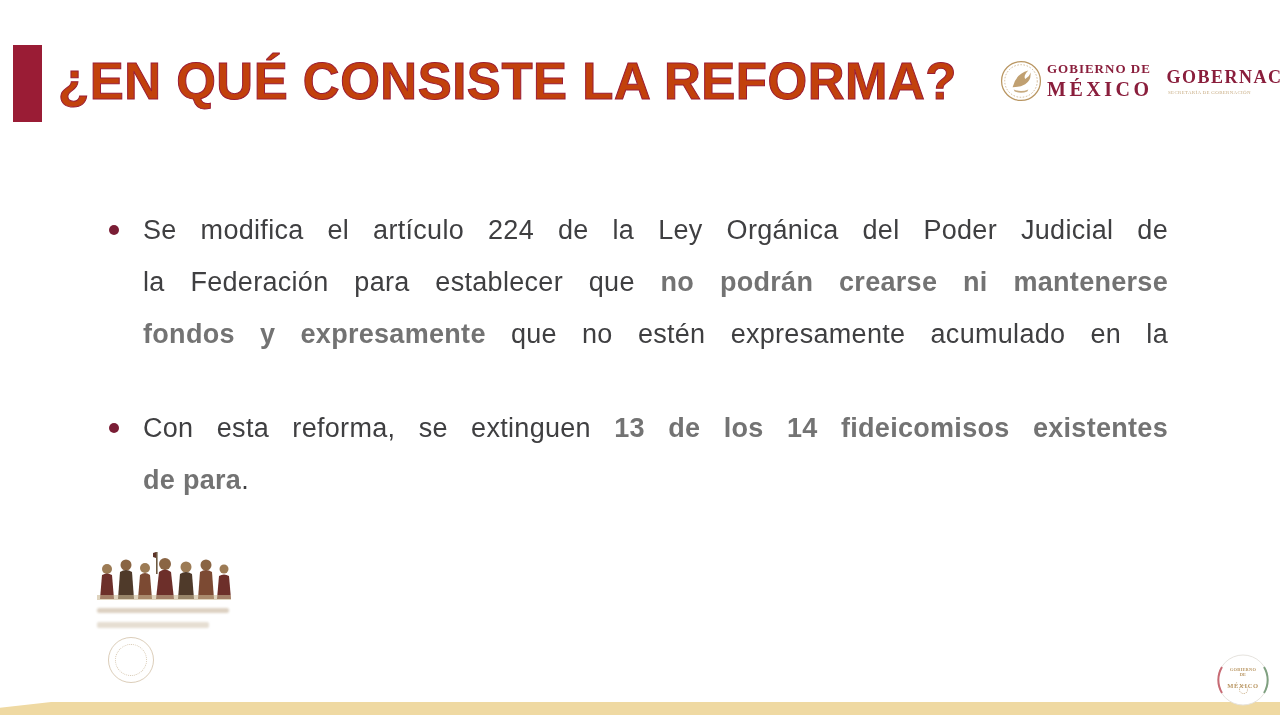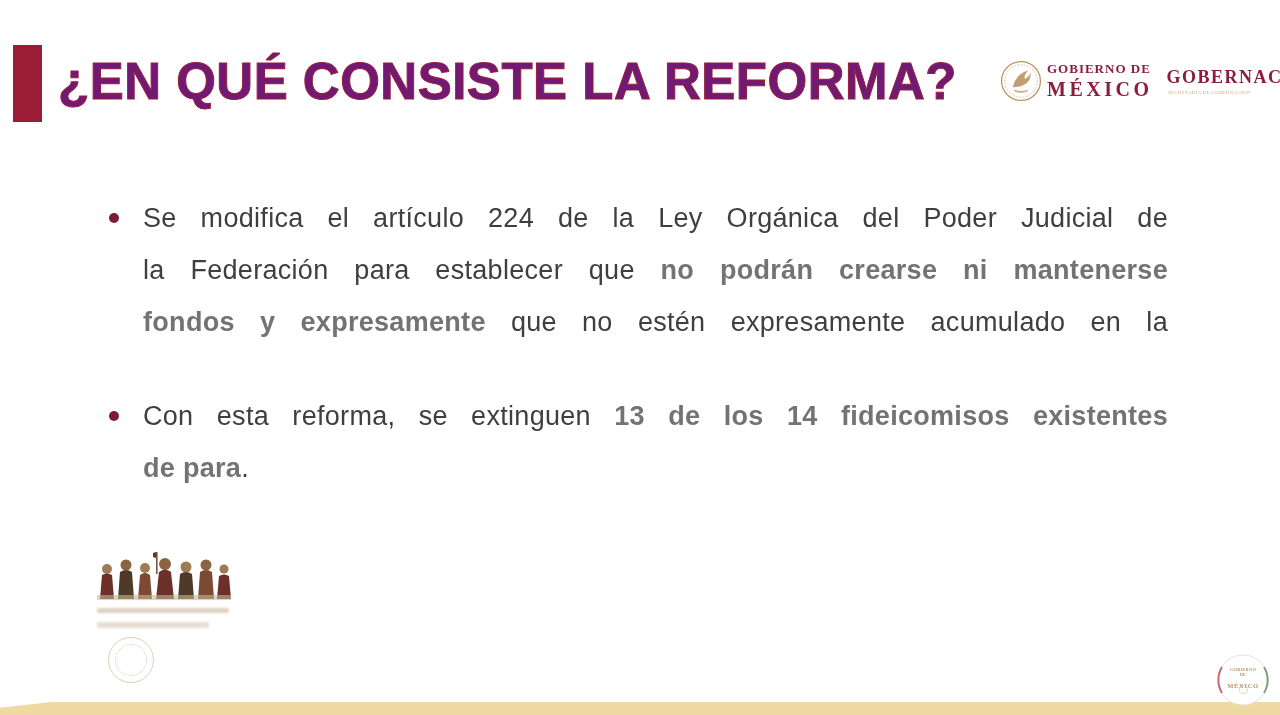--- a/index.html
+++ b/index.html
@@ -12,21 +12,21 @@
 
   
   .accent-bar {
     position: absolute; left: 13px; top: 45px;
     width: 29px; height: 77px;
     background: #9a1c35;
   }
   .slide-title {
     position: absolute; left: 58px; top: 54px;
     font-size: 51px; font-weight: 700; line-height: 1.1;
-    color: #701a75;
+    color: #c2410c;
     -webkit-text-stroke: 1px #9a1c35;
     letter-spacing: 0.5px;
     white-space: nowrap;
   }
 
   
   .logo-cluster { position: absolute; left: 1000px; top: 60px; display: flex; align-items: center; }
   .eagle-emblem { width: 42px; height: 42px; }
   .gob-mx-text { margin-left: 5px; color: #8a1e3c; font-family: "Liberation Serif", serif; }
   .gob-line1 { font-size: 13px; font-weight: 700; letter-spacing: 1px; white-space: nowrap; }
@@ -39,21 +39,21 @@
   }
   .gobernacion-sub {
     font-family: "Liberation Serif", serif;
     font-size: 8px; color: #b99662; letter-spacing: 0.5px;
     transform: scale(0.62); transform-origin: left top;
     margin-top: 2px; margin-left: 2px; white-space: nowrap; opacity: 0.8;
   }
 
   
   .content {
-    position: absolute; left: 143px; top: 192px; width: 1025px;
+    position: absolute; left: 143px; top: 204px; width: 1025px;
   }
   .bullet-item { position: relative; }
   .bullet-item + .bullet-item { margin-top: 42px; }
   .bullet-dot {
     position: absolute; left: -34px; top: 21px;
     width: 10px; height: 10px; border-radius: 50%;
     background: #7a1d35;
   }
   .line {
     font-size: 27px; line-height: 52px; color: #3f3f41;

